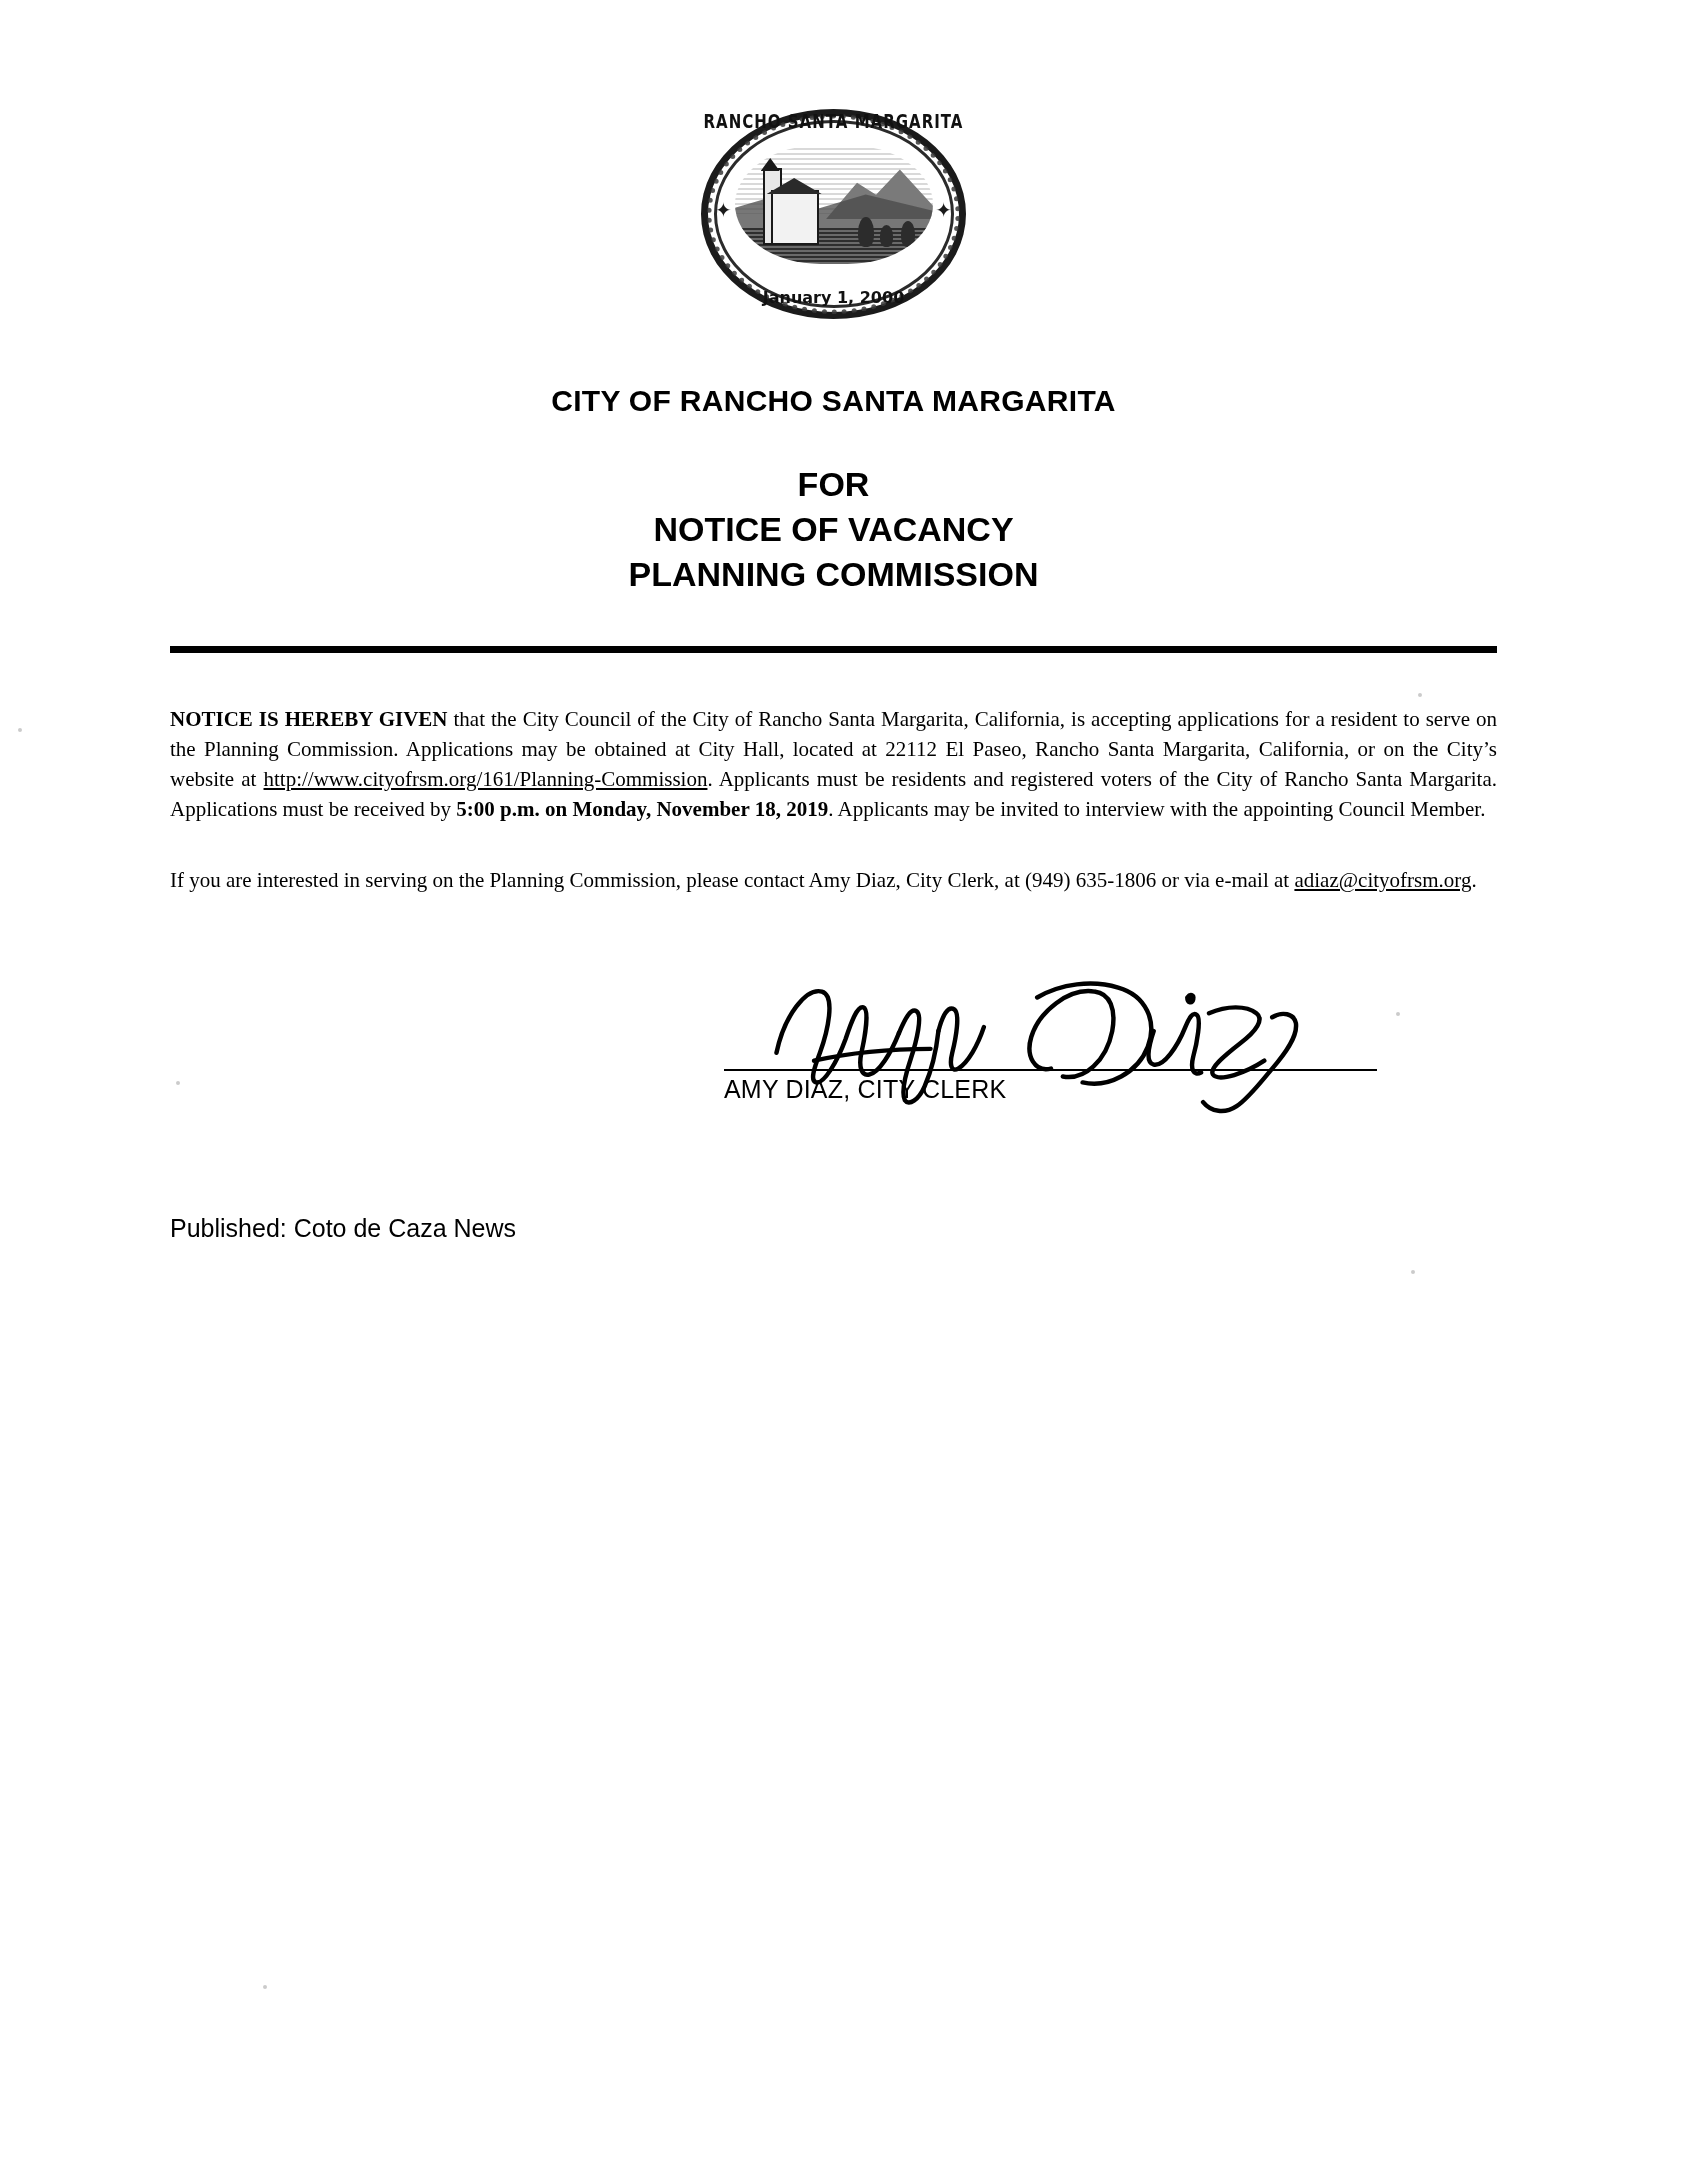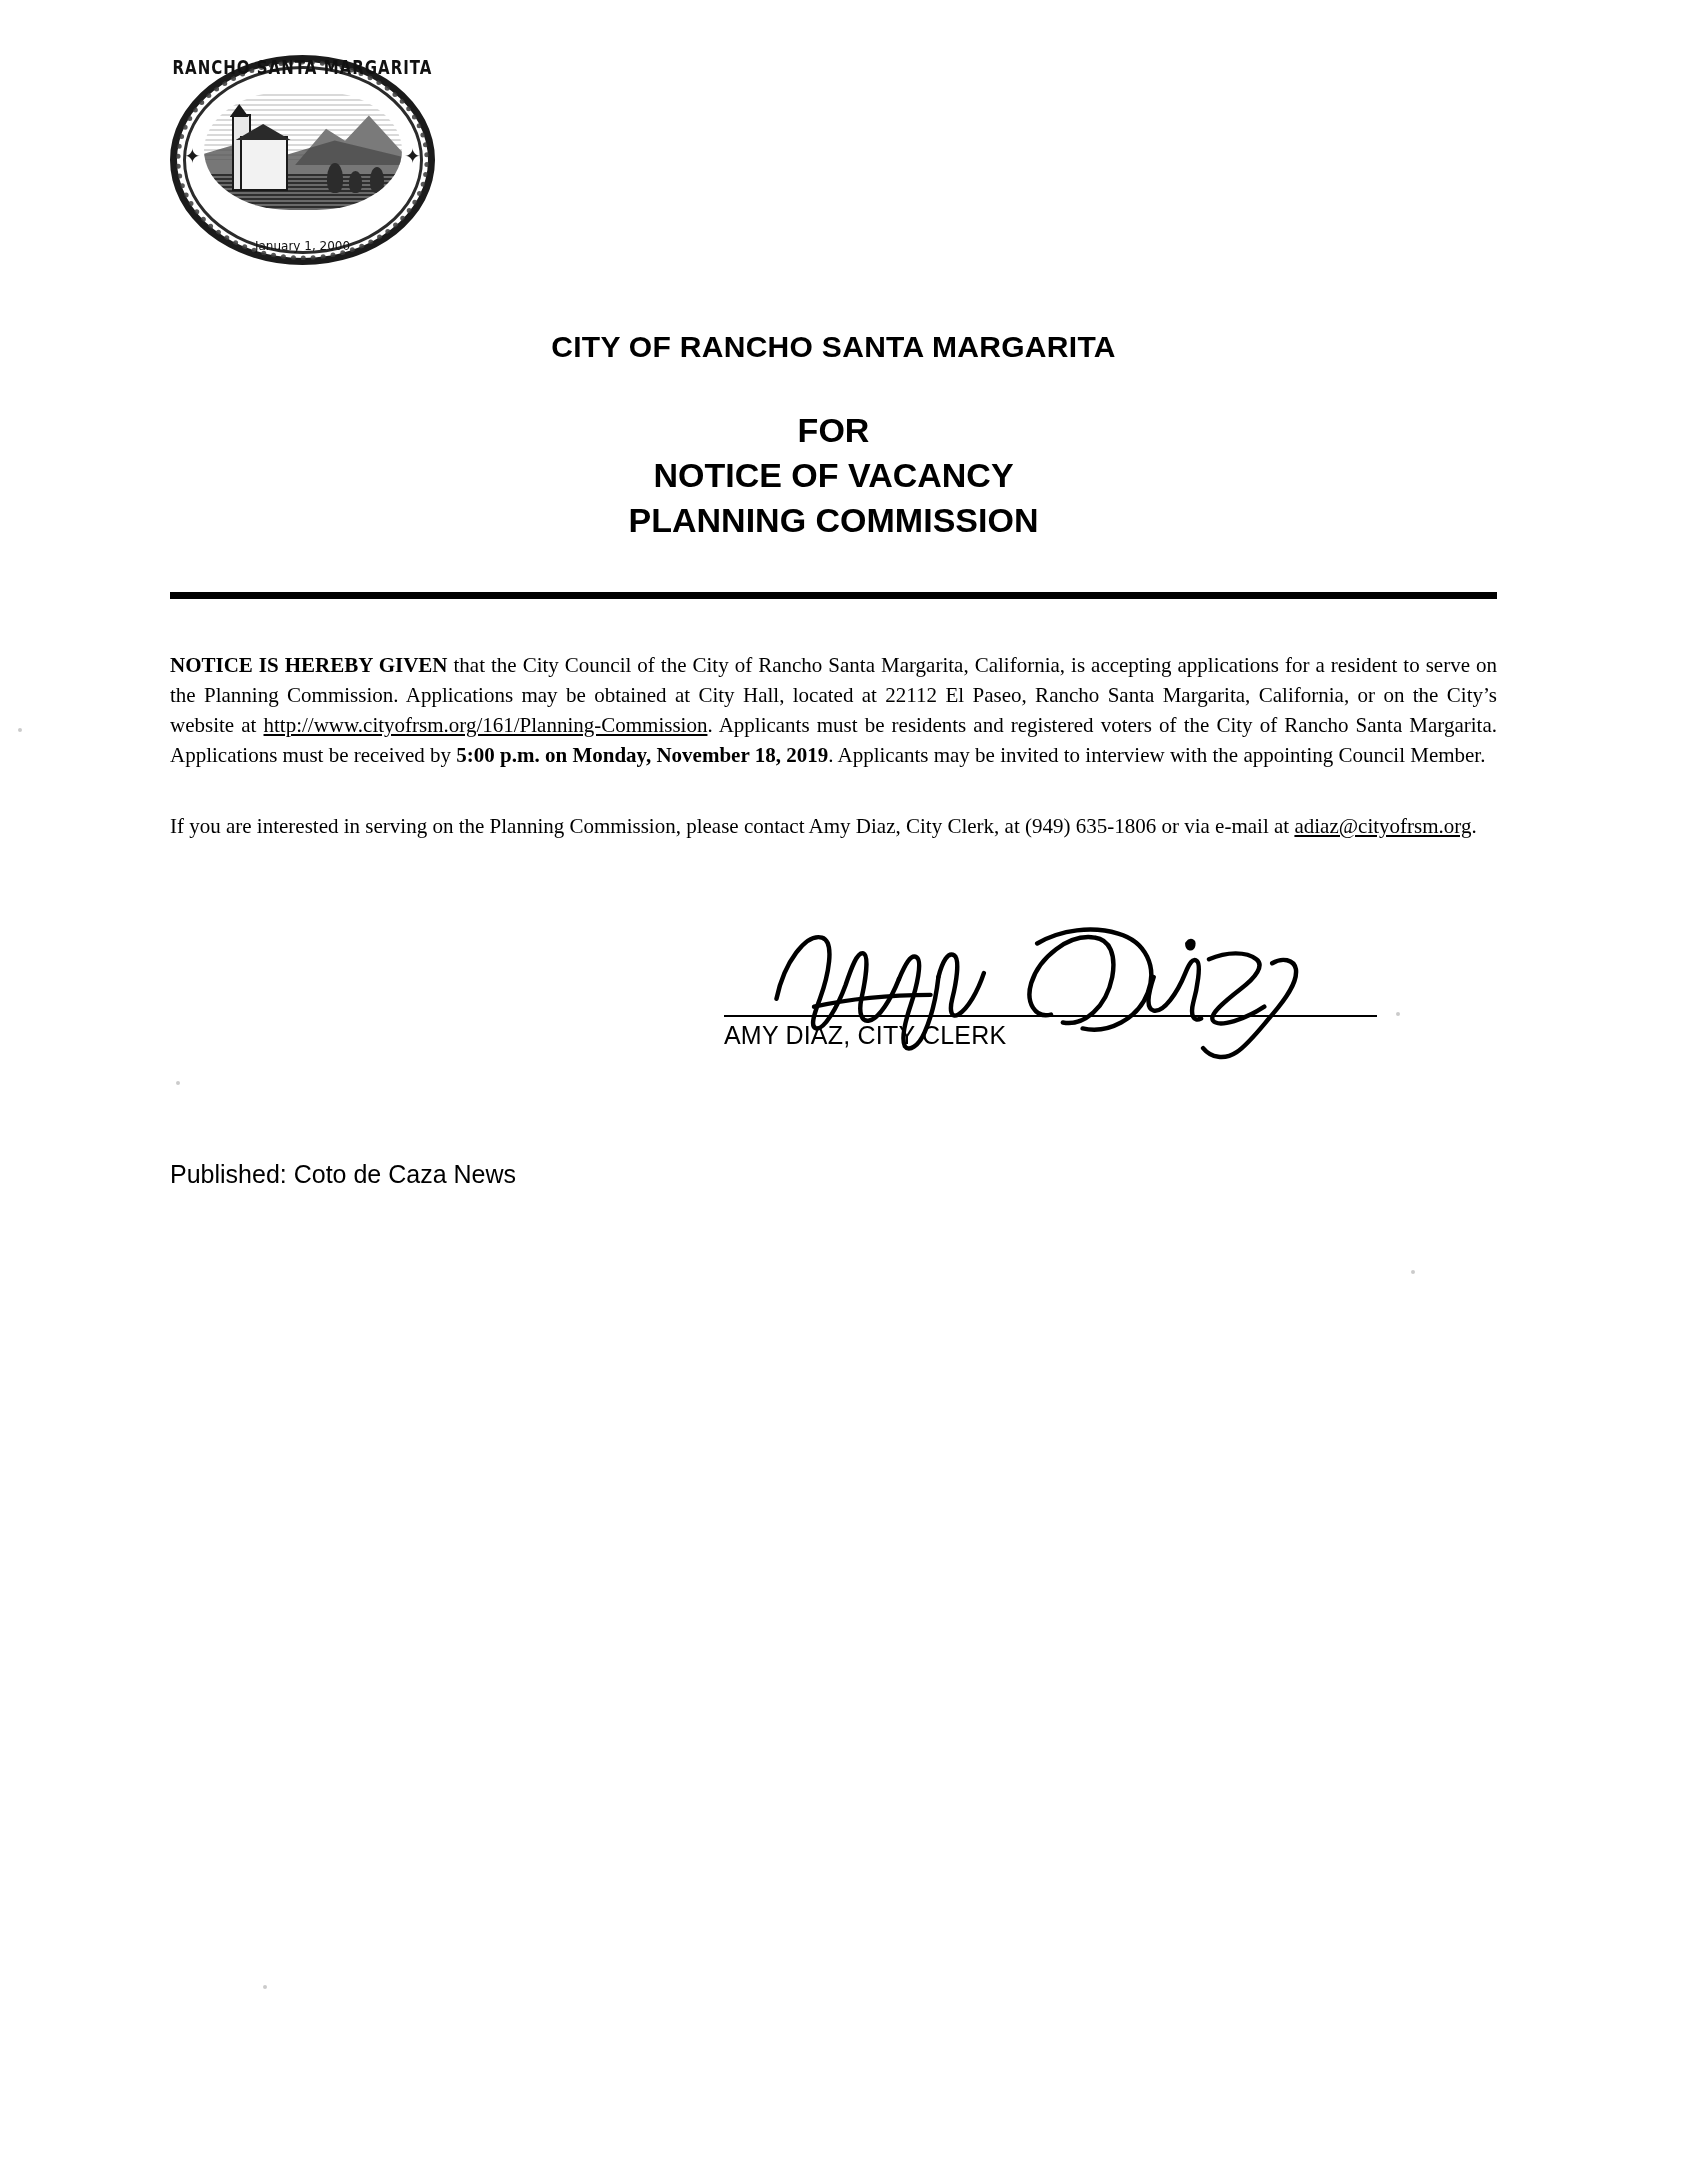--- a/index.html
+++ b/index.html
@@ -25,21 +25,22 @@
   .content {
     position: absolute;
     left: 170px;
     top: 0;
     width: 1327px;
   }
 
   
   .seal-wrap {
     display: flex;
-    padding-top: 55px;
+    justify-content: center;
+    padding-top: 109px;
   }
   .seal {
     position: relative;
     width: 265px;
     height: 210px;
   }
   .seal .ring-outer {
     position: absolute;
     left: 0; top: 0;
     width: 265px; height: 210px;
@@ -145,22 +146,22 @@
     letter-spacing: 1px;
     color: #111;
     font-family: "DejaVu Sans", sans-serif;
     transform: scaleY(1.25);
   }
   .seal .bot-text {
     position: absolute;
     left: 0; bottom: 12px;
     width: 265px;
     text-align: center;
-    font-size: 12px;
-    font-weight: normal;
+    font-size: 16px;
+    font-weight: bold;
     color: #111;
     font-family: "DejaVu Sans", sans-serif;
   }
   .seal .star {
     position: absolute;
     top: 91px;
     font-size: 20px;
     line-height: 1;
     color: #1a1a1a;
   }

